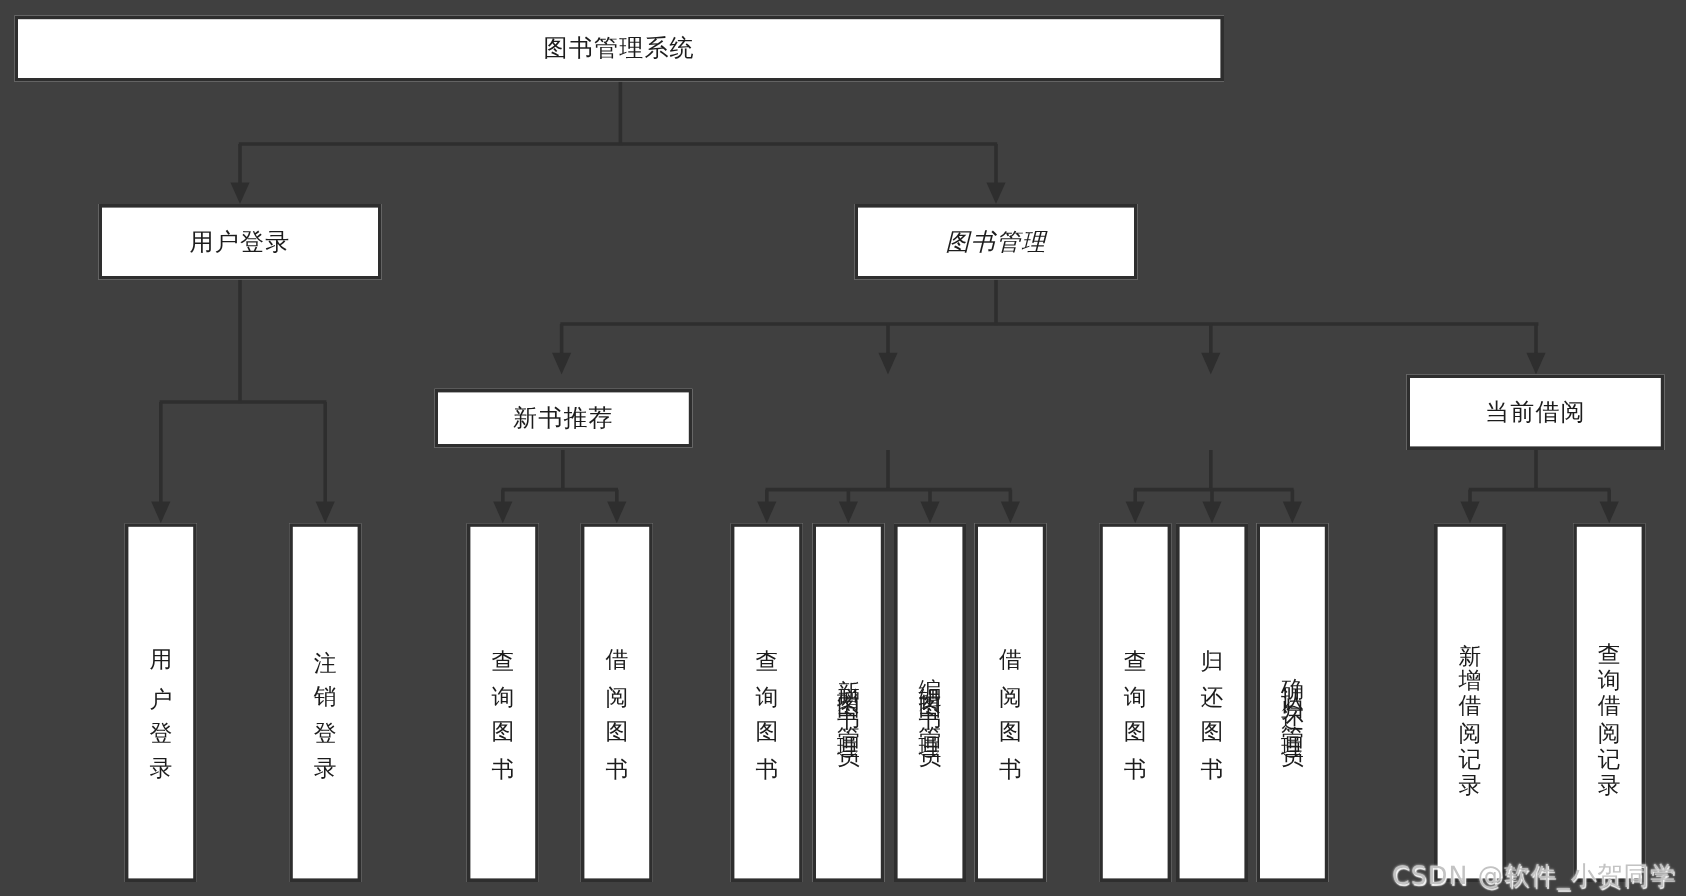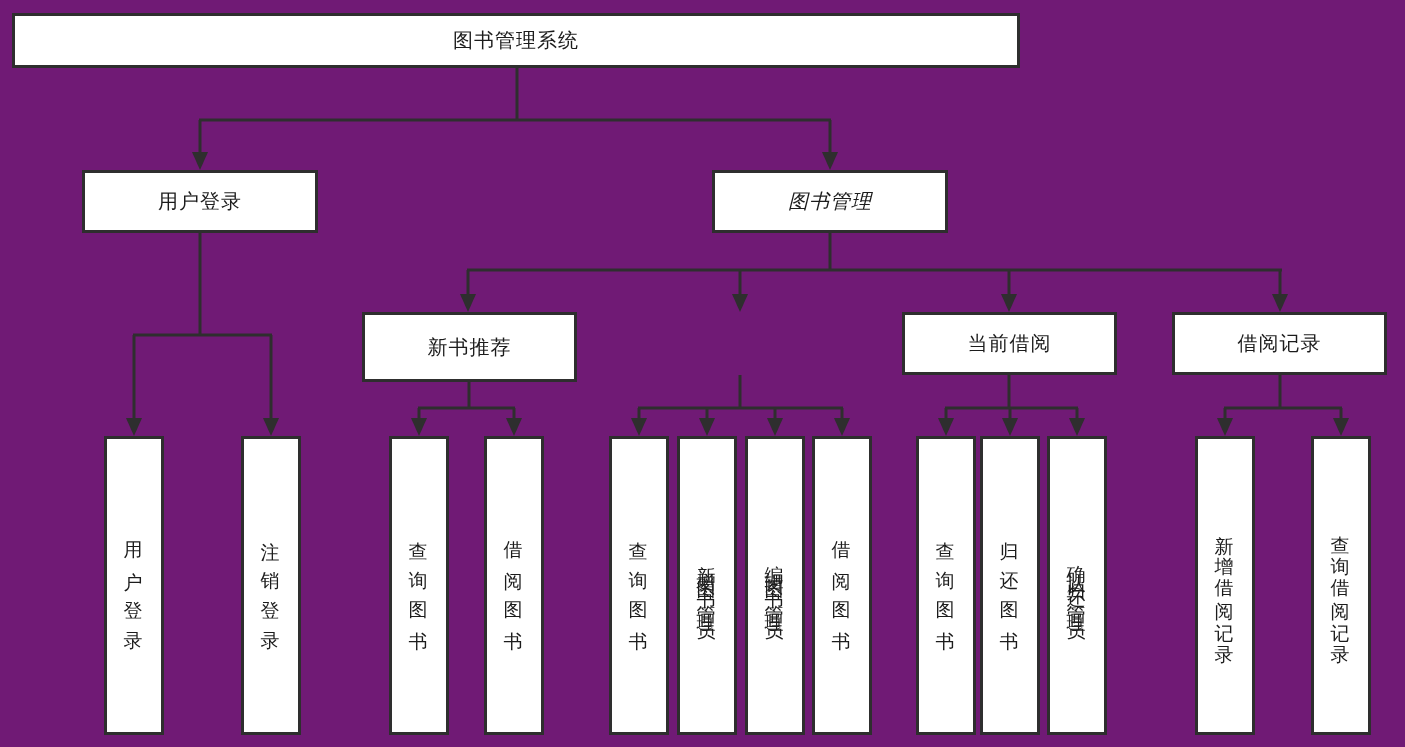--- a/index.html
+++ b/index.html
@@ -5,21 +5,21 @@
   html, body {
     margin: 0;
     padding: 0;
     background: #ffffff;
     font-family: "DejaVu Sans", "Liberation Sans", sans-serif;
   }
   #stage {
     position: relative;
     width: 1405px;
     height: 747px;
-    background: #701a75;
+    background: #404040;
     overflow: hidden;
   }
   #wires {
     position: absolute;
     left: 0; top: 0;
     width: 1405px;
     height: 747px;
   }
   .node {
     position: absolute;
@@ -134,28 +134,25 @@
     <span>图书管理系统</span>
   </div>
 
   <div class="node" style="left:82px; top:170px; width:236px; height:63px;">
     <span>用户登录</span>
   </div>
   <div class="node" style="left:712px; top:170px; width:236px; height:63px;font-style:italic;">
     <span>图书管理</span>
   </div>
 
-  <div class="node" style="left:362px; top:312px; width:215px; height:70px;">
+  <div class="node" style="left:362px; top:324px; width:215px; height:49px;">
     <span>新书推荐</span>
   </div>
-  <div class="node" style="left:902px; top:312px; width:215px; height:63px;">
+  <div class="node" style="left:1172px; top:312px; width:215px; height:63px;">
     <span>当前借阅</span>
-  </div>
-  <div class="node" style="left:1172px; top:312px; width:215px; height:63px;">
-    <span>借阅记录</span>
   </div>
 
   <div class="node leaf" style="left:104px; top:436px; width:60px; height:299px;">
     <span class="vtext" style="letter-spacing: 30px;">用户登录</span>
   </div>
   <div class="node leaf" style="left:241px; top:436px; width:60px; height:299px;">
     <span class="vtext" style="letter-spacing: 30px;">注销登录</span>
   </div>
 
   <div class="node leaf" style="left:389px; top:436px; width:60px; height:299px;">
@@ -188,14 +185,15 @@
     <span class="vtext" style="letter-spacing: 8px;">确认归还（管理员）</span>
   </div>
 
   <div class="node leaf" style="left:1195px; top:436px; width:60px; height:299px;">
     <span class="vtext" style="letter-spacing: 22px;">新增借阅记录</span>
   </div>
   <div class="node leaf" style="left:1311px; top:436px; width:60px; height:299px;">
     <span class="vtext" style="letter-spacing: 22px;">查询借阅记录</span>
   </div>
 
+  <div id="watermark">CSDN @软件_小贺同学</div>
 
 </div>
 
 </body></html>

